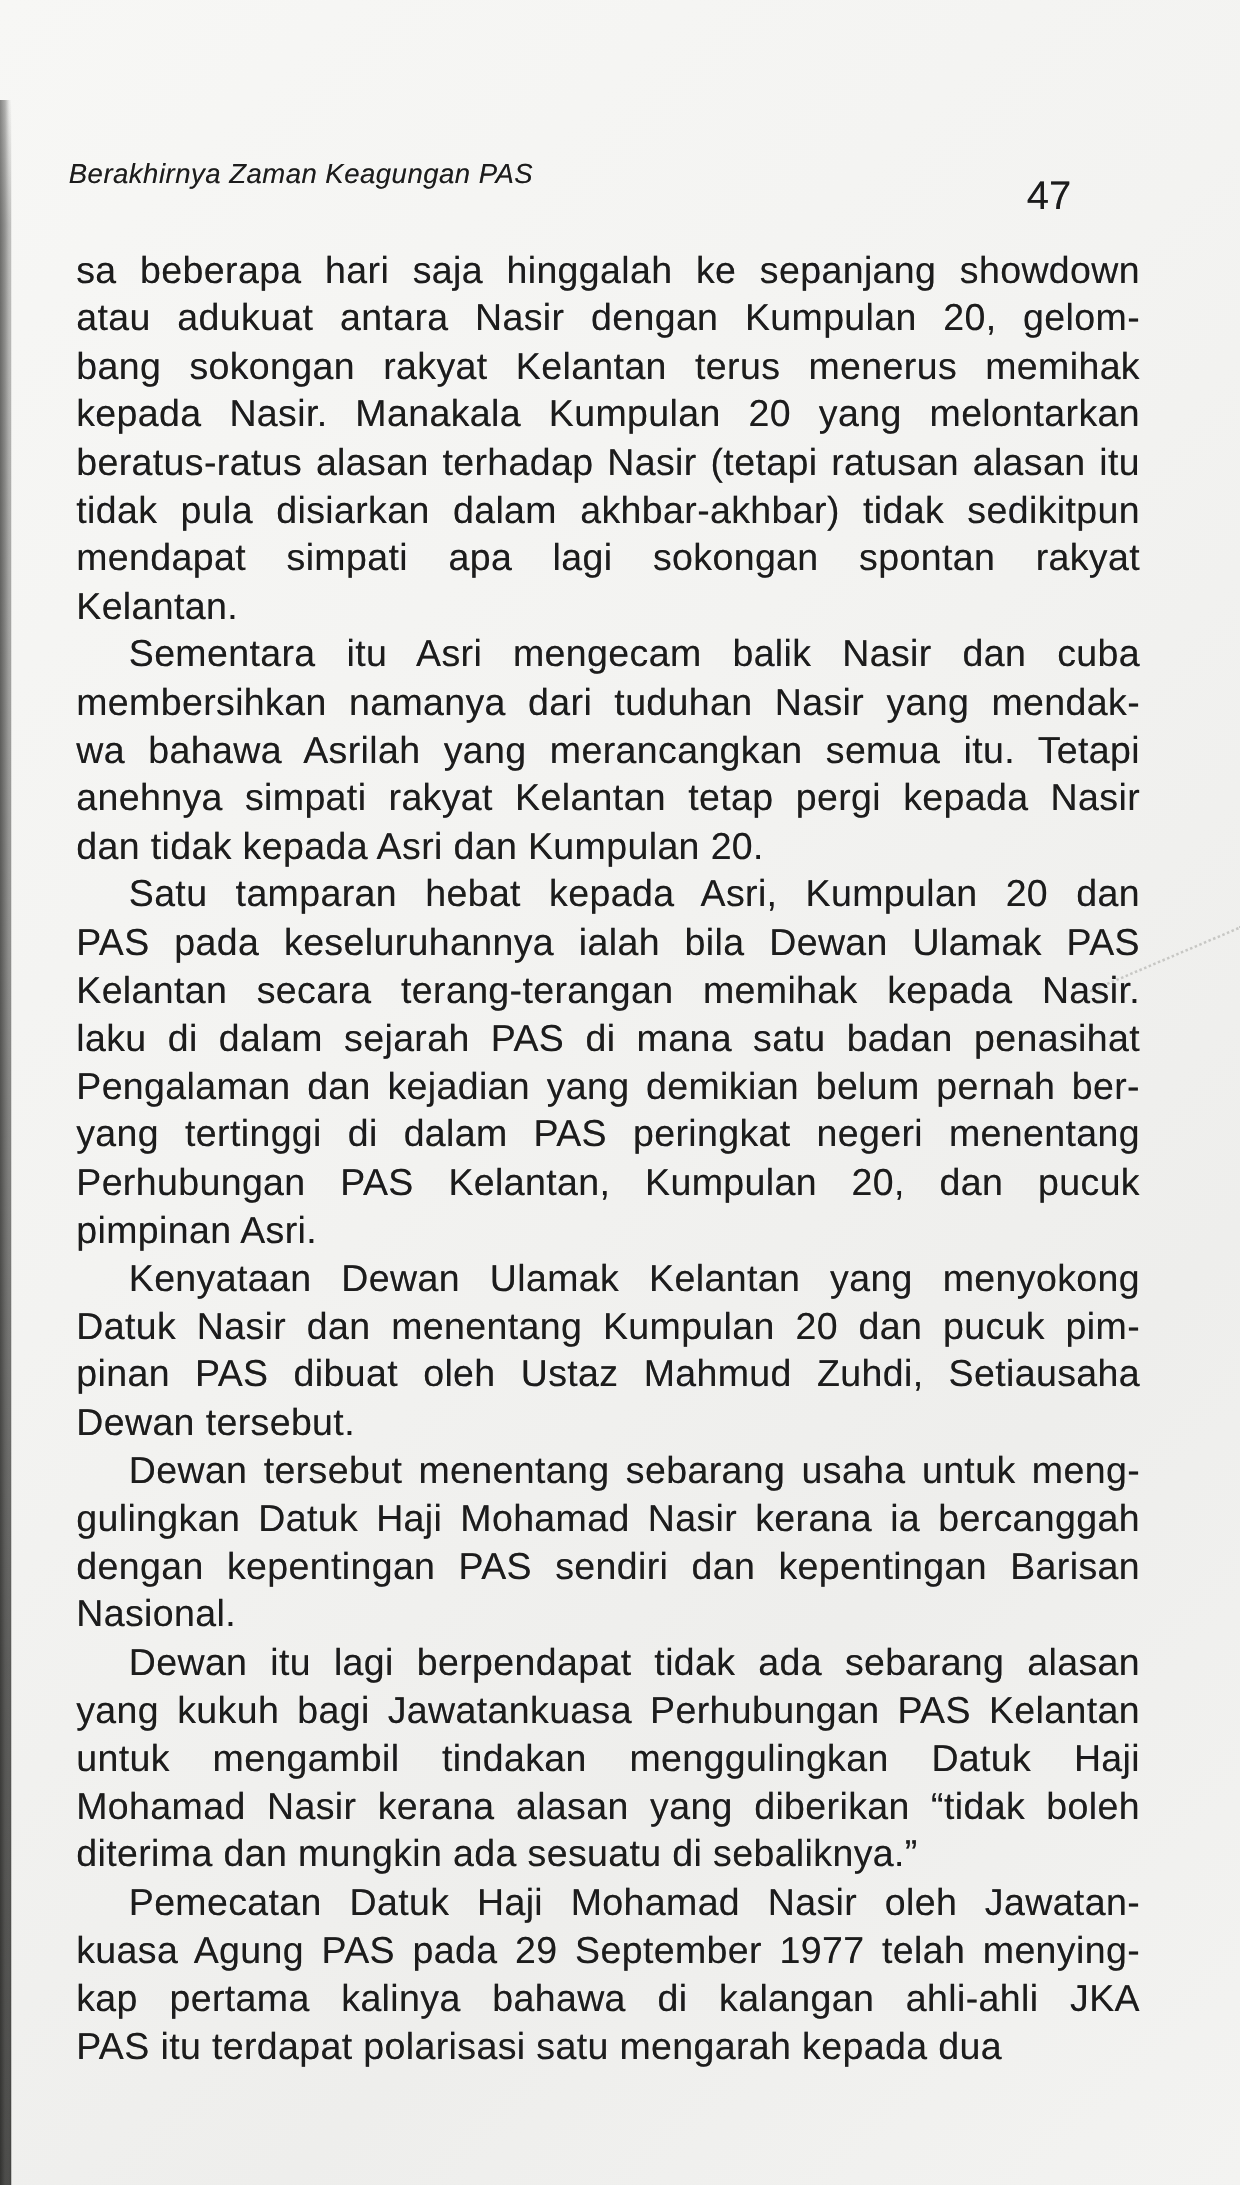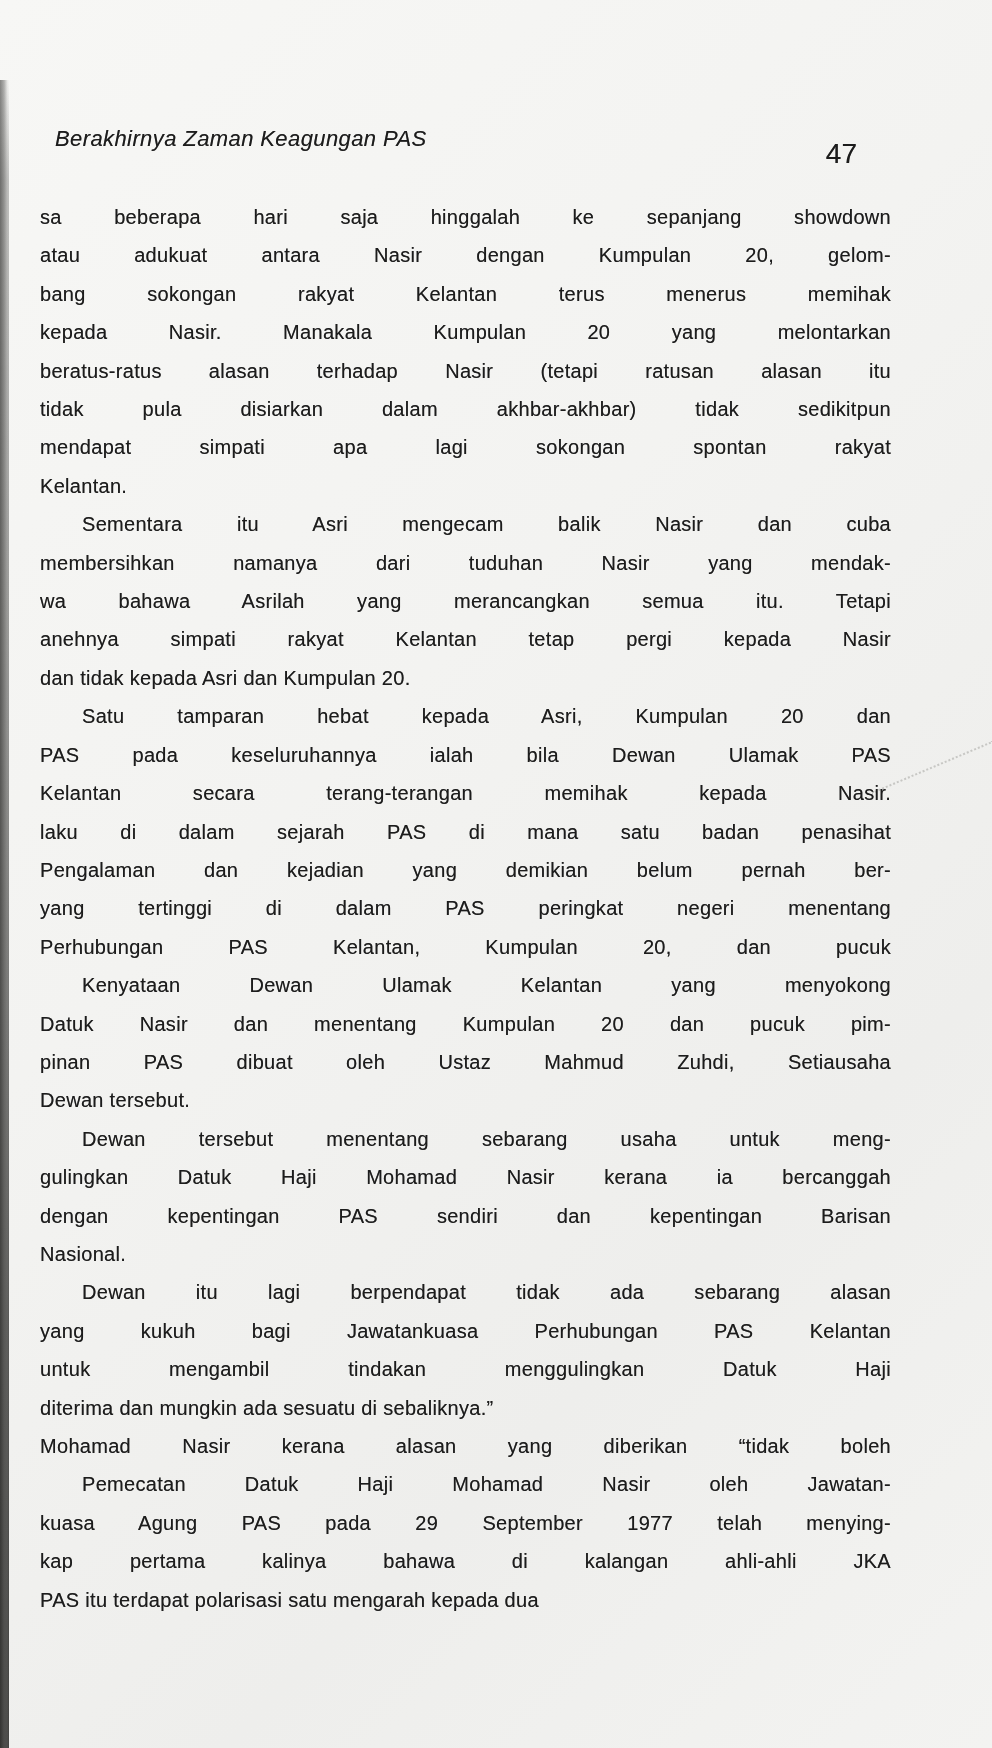--- a/index.html
+++ b/index.html
@@ -40,27 +40,27 @@
     position: absolute;
     left: 0; top: 0;
     font-style: italic;
     font-size: 22px;
     letter-spacing: 0.4px;
     white-space: nowrap;
   }
   .pagenum {
     position: absolute;
     right: 48px; top: 12px;
-    font-size: 28px;
+    font-size: 32px;
   }
   .body-text {
     position: absolute;
-    left: 40px; top: 198px;
+    left: 61px; top: 198px;
     width: 851px;
-    font-size: 20px;
+    font-size: 30px;
     line-height: 38.4px;
     letter-spacing: 0.3px;
   }
   .para { margin: 0; }
   .line {
     text-align: justify;
     text-align-last: justify;
     white-space: normal;
   }
   .line.last {
@@ -105,39 +105,40 @@
         <div class="line last">dan tidak kepada Asri dan Kumpulan 20.</div>
       </div>
       <div class="para">
         <div class="line indent">Satu tamparan hebat kepada Asri, Kumpulan 20 dan</div>
         <div class="line">PAS pada keseluruhannya ialah bila Dewan Ulamak PAS</div>
         <div class="line">Kelantan secara terang-terangan memihak kepada Nasir.</div>
         <div class="line">laku di dalam sejarah PAS di mana satu badan penasihat</div>
         <div class="line">Pengalaman dan kejadian yang demikian belum pernah ber-</div>
         <div class="line">yang tertinggi di dalam PAS peringkat negeri menentang</div>
         <div class="line">Perhubungan PAS Kelantan, Kumpulan 20, dan pucuk</div>
+        <div class="line last">pimpinan Asri.</div>
       </div>
       <div class="para">
         <div class="line indent">Kenyataan Dewan Ulamak Kelantan yang menyokong</div>
         <div class="line">Datuk Nasir dan menentang Kumpulan 20 dan pucuk pim-</div>
         <div class="line">pinan PAS dibuat oleh Ustaz Mahmud Zuhdi, Setiausaha</div>
         <div class="line last">Dewan tersebut.</div>
       </div>
       <div class="para">
         <div class="line indent">Dewan tersebut menentang sebarang usaha untuk meng-</div>
         <div class="line">gulingkan Datuk Haji Mohamad Nasir kerana ia bercanggah</div>
         <div class="line">dengan kepentingan PAS sendiri dan kepentingan Barisan</div>
         <div class="line last">Nasional.</div>
       </div>
       <div class="para">
         <div class="line indent">Dewan itu lagi berpendapat tidak ada sebarang alasan</div>
         <div class="line">yang kukuh bagi Jawatankuasa Perhubungan PAS Kelantan</div>
         <div class="line">untuk mengambil tindakan menggulingkan Datuk Haji</div>
+        <div class="line">Mohamad Nasir kerana alasan yang diberikan “tidak boleh</div>
         <div class="line last">diterima dan mungkin ada sesuatu di sebaliknya.”</div>
-        <div class="line">Mohamad Nasir kerana alasan yang diberikan “tidak boleh</div>
       </div>
       <div class="para">
         <div class="line indent">Pemecatan Datuk Haji Mohamad Nasir oleh Jawatan-</div>
         <div class="line">kuasa Agung PAS pada 29 September 1977 telah menying-</div>
         <div class="line">kap pertama kalinya bahawa di kalangan ahli-ahli JKA</div>
         <div class="line last">PAS itu terdapat polarisasi satu mengarah kepada dua</div>
       </div>
     </div>
 </div>
 

